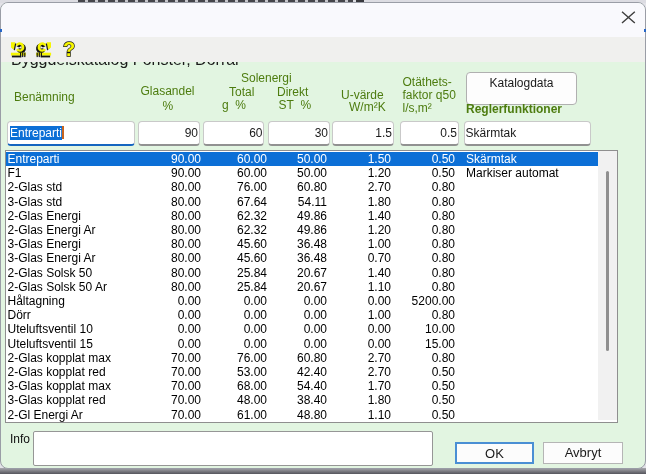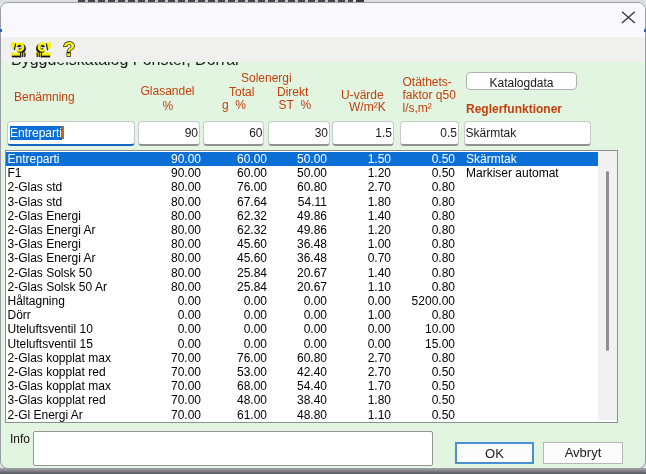--- a/index.html
+++ b/index.html
@@ -11,41 +11,41 @@
   #bgtoptext { left:78px; top:0; width:275px; height:2px; background:repeating-linear-gradient(90deg,#45454b 0 7px,#c5c5cb 7px 10px); }
   #bgtoptext2 { left:356px; top:0; width:8px; height:2px; background:#38383d; }
   .bdot { width:2px; height:3px; background:#2566c8; z-index:9; }
   #bgbottom { left:0; top:468px; width:646px; height:6px; background:linear-gradient(#a8a8ae,#55555c); }
   
   #dlg { left:0; top:2px; width:646px; height:467px; background:#e2f5e1; border:1px solid #9a9da6; border-radius:8px; overflow:hidden; }
   #titlebar { left:0; top:0; width:644px; height:34px; background:#f9f9fd; }
   #title { left:10px; top:9px; font-size:16px; color:#1b1b1b;margin-top:39px; }
   #toolbar { left:0; top:34px; width:644px; height:25px; background:#f0f0ee; }
   
-  .lbl { font-size:12px; color:#c2410c; white-space:nowrap; line-height:13px; }
+  .lbl { font-size:12px; color:#4d7c0f; white-space:nowrap; line-height:13px; }
   
   .fld { top:118px; height:25px; background:#fff; border:1px solid #c9c9c9; border-bottom:2px solid #919191; border-radius:4px; font-size:12px; color:#1a1a1a; line-height:22px; }
   .num { text-align:right; padding-right:0.5px; }
   
   #list { left:4px; top:147px; width:613px; height:273px; background:#fff; border:1px solid #8f8f8f; padding-top:1px; }
   #ltable { border-collapse:collapse; table-layout:fixed; width:592px; }
   #ltable td { font-size:12px; color:#000; height:14.2px; padding:0; line-height:14.2px; white-space:nowrap; overflow:hidden; }
   #ltable td.r { text-align:right; }
   #ltable td.c1 { padding-left:1.5px; }
   #ltable td.c7 { padding-left:11px; }
   #ltable tr.sel td { background:#0c6fd6; color:#fff; }
   #sbtrack { left:597px; top:148px; width:19px; height:269px; background:#f1f1f1; }
   #sbthumb { left:605px; top:167.5px; width:3px; height:180px; background:#8f8f8f; border-radius:2px; }
   
   #infolbl { left:9px; top:428.5px; font-size:12px; color:#101010; }
   #infobox { left:32px; top:427.5px; width:400px; height:35px; background:#fff; border:1px solid #969696; border-radius:2px; }
   .btn { top:439px; height:21.5px; background:#fcfcfc; border:1px solid #b5b5b5; border-radius:0; font-size:13px; color:#1a1a1a; text-align:center; line-height:19px; }
   #okbtn { left:454px; width:79px; border:2px solid #4a8fd4; }
   #cancelbtn { left:542px; width:80px; }
-  #katbtn { left:465px; top:69px; width:111px; height:18px; background:#fdfdfd; border:1px solid #b0b0b0; border-radius:4px; font-size:12px; color:#1a1a1a; text-align:center; line-height:21px; }
+  #katbtn { left:465px; top:69px; width:111px; height:33px; background:#fdfdfd; border:1px solid #b0b0b0; border-radius:4px; font-size:12px; color:#1a1a1a; text-align:center; line-height:21px; }
 </style>
 </head>
 <body>
 <div class="abs" id="bgtop"></div>
 <div class="abs" id="bgtoptext"></div>
 <div class="abs" id="bgtoptext2"></div>
 <div class="abs bdot" style="left:0; top:29px;"></div>
 <div class="abs bdot" style="left:644px; top:29px;"></div>
 <div class="abs" id="bgbottom"></div>
 <div class="abs" id="dlg">

